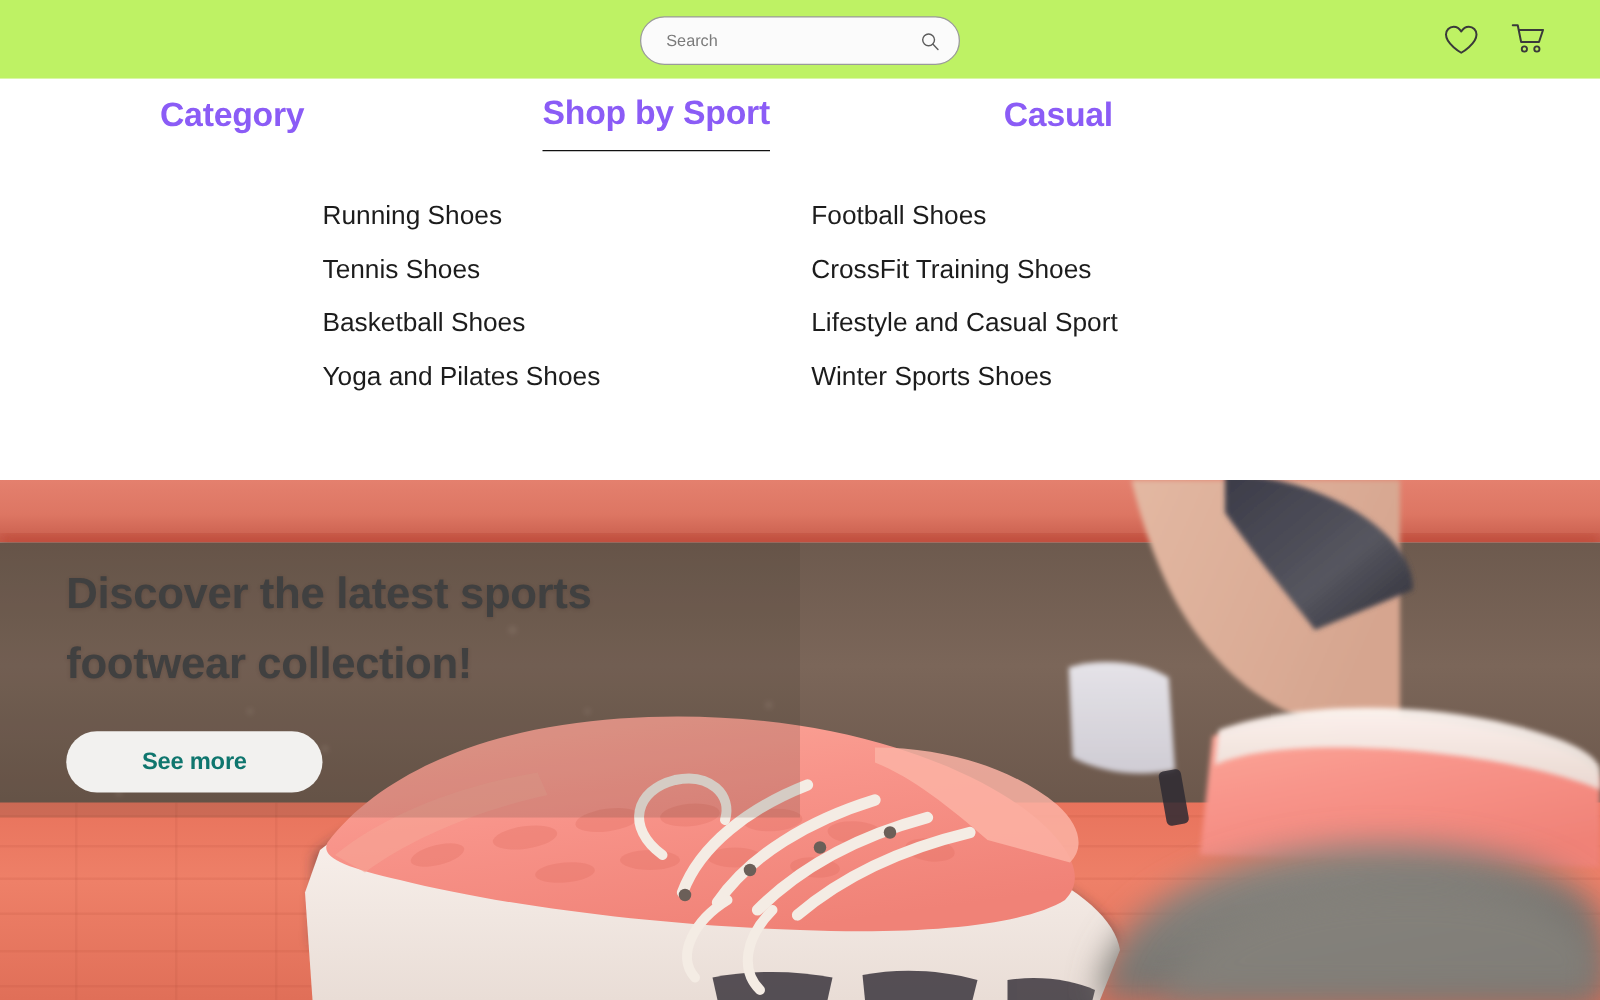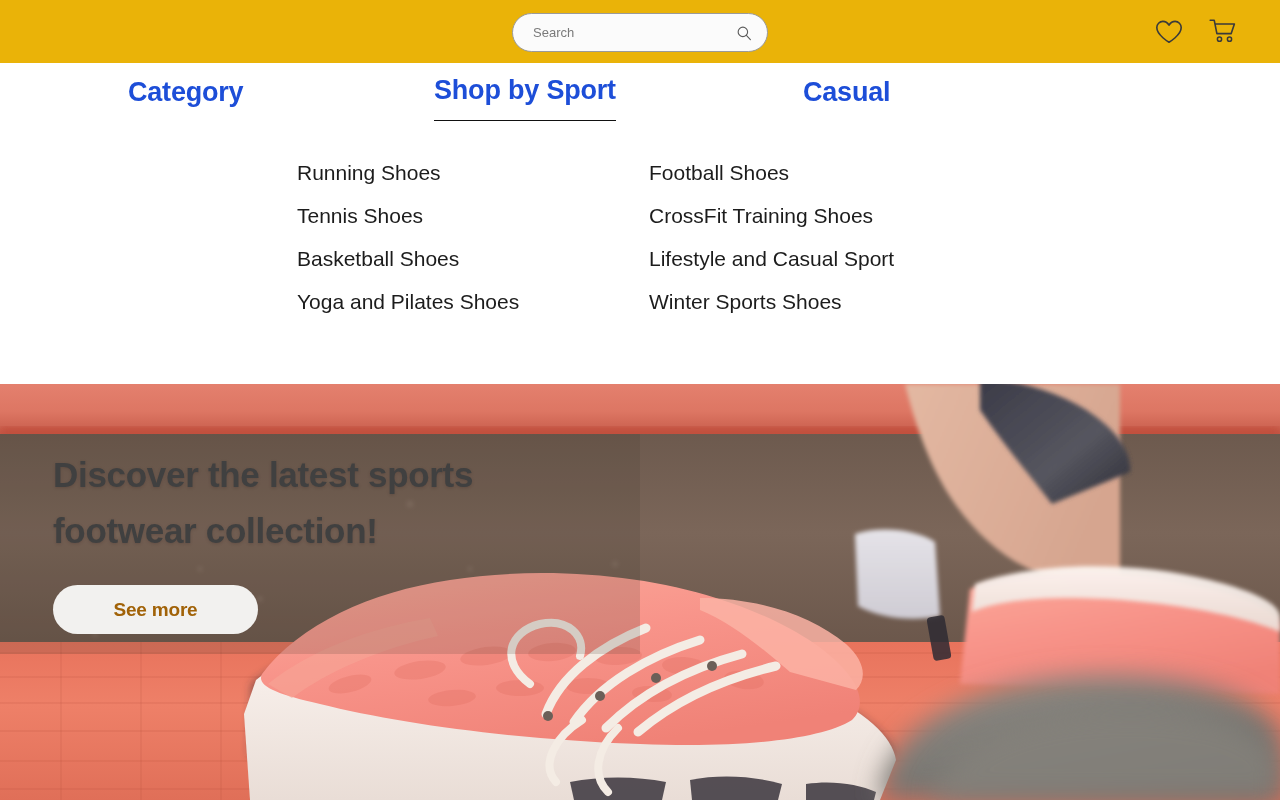--- a/index.html
+++ b/index.html
@@ -10,21 +10,21 @@
     overflow: hidden;
     font-family: "Liberation Sans", sans-serif;
     background: #ffffff;
   }
 
   
   .topbar {
     position: absolute;
     left: 0; top: 0;
     width: 1280px; height: 63px;
-    background: #eab308;
+    background: #bef264;
     display: flex;
     align-items: center;
   }
   .search-wrap {
     position: absolute;
     left: 512px; top: 13px;
     width: 256px; height: 39px;
   }
   .search-box {
     width: 256px; height: 39px;
@@ -67,21 +67,21 @@
     position: absolute;
     left: 0; top: 63px;
     width: 1280px; height: 58px;
     background: #ffffff;
   }
   .nav-item {
     position: absolute;
     top: 0;
     font-size: 27px;
     font-weight: bold;
-    color: #1d4ed8;
+    color: #8b5cf6;
     letter-spacing: -0.2px;
     cursor: pointer;
     white-space: nowrap;
     line-height: 58px;
     padding-bottom: 2px;
   }
   .nav-item.active { border-bottom: 2.5px solid #111111; line-height: 55px; }
   #nav-0 { left: 128px; }
   #nav-1 { left: 434px; }
   #nav-2 { left: 803px; }
@@ -92,21 +92,21 @@
     position: absolute;
     left: 0; top: 121px;
     width: 1280px; height: 263px;
     background: #ffffff;
     display: flex;
   }
   .menu-col {
     position: absolute;
     top: 30px;
   }
-  .menu-col.col-0 { left: 258px; margin-left: 39px; }
+  .menu-col.col-0 { left: 258px; }
   .menu-col.col-1 { left: 649px; }
   .menu-link {
     display: block;
     font-size: 21px;
     color: #1c1c1c;
     line-height: 43px;
     white-space: nowrap;
     cursor: pointer;
     text-decoration: none;
     font-weight: 400;
@@ -136,21 +136,21 @@
   }
   .hero-btn {
     margin-top: 26px;
     width: 205px; height: 49px;
     background: #f2f1ef;
     border: none;
     border-radius: 25px;
     font-family: "Liberation Sans", sans-serif;
     font-size: 19px;
     font-weight: bold;
-    color: #a16207;
+    color: #0f766e;
     cursor: pointer;
     letter-spacing: -0.2px;
   }
 </style>
 </head>
 <body>
 
 <div class="topbar">
 
   <div class="search-wrap">

